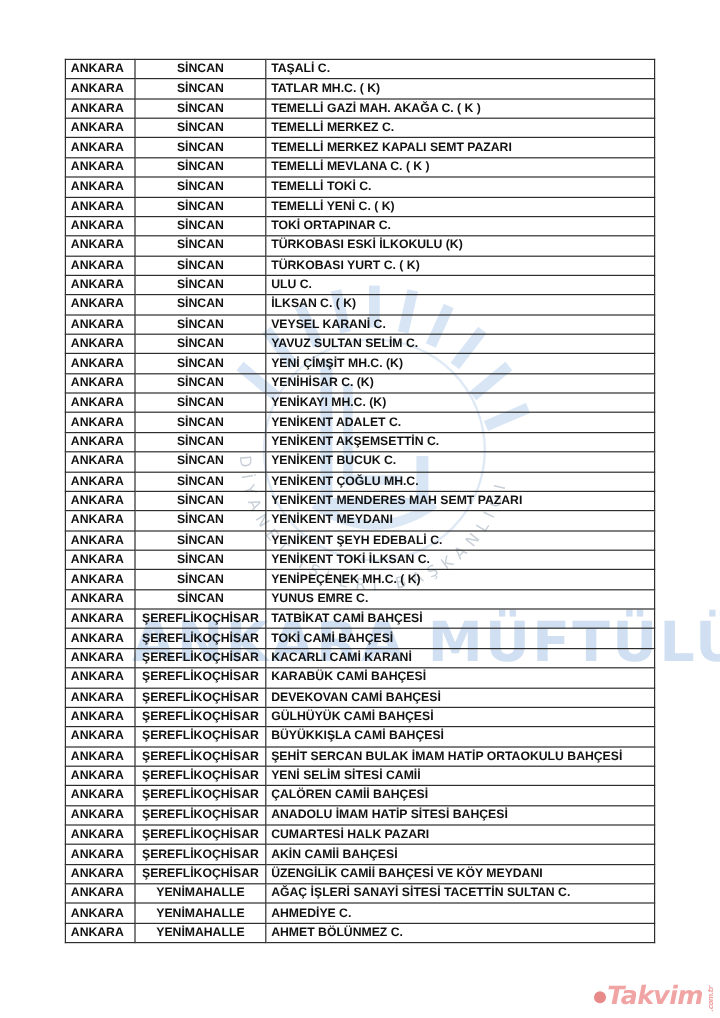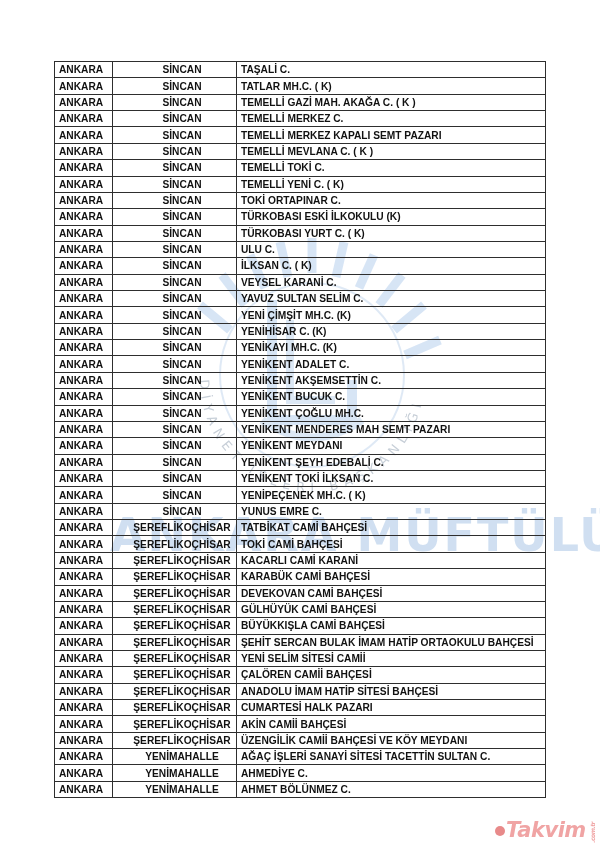--- a/index.html
+++ b/index.html
@@ -1,22 +1,22 @@
 <!DOCTYPE html>
 <html><head>
 <meta charset="utf-8">
 <style>
   html, body { margin: 0; padding: 0; background: #ffffff; }
   body { width: 600px; height: 848px; position: relative; overflow: hidden; font-family: "Liberation Sans", "DejaVu Sans", sans-serif; }
   .watermark { position: absolute; left: 0; top: 0; width: 600px; height: 848px; pointer-events: none; z-index: 0; }
   .wm-text { position: absolute; left: 110px; top: 508px; font-family: "DejaVu Sans", sans-serif; font-weight: bold; font-size: 46px; color: #aac6e6; opacity: 0.55; letter-spacing: 2px; white-space: nowrap; }
-  table.list { position: absolute; left: 54px; top: 61px; width: 492px; border-collapse: collapse; table-layout: fixed; z-index: 1; background: transparent; }
+  table.list { position: absolute; left: 54px; top: 49px; width: 492px; border-collapse: collapse; table-layout: fixed; z-index: 1; background: transparent; }
   table.list td { border: 1px solid #2e2e2e; height: 15.36px; padding: 0 0 0 4px; font-family: "Liberation Sans", sans-serif; font-weight: bold; font-size: 10.2px; line-height: 15px; color: #111111; white-space: nowrap; overflow: hidden; }
   table.list td.c1 { width: 53px; }
-  table.list td.c2 { width: 108px; text-align: center; padding-left: 15px; }
+  table.list td.c2 { width: 108px; text-align: center; padding-left: 0; }
   table.list td.c3 { }
   table.list { border-left: 1.5px solid #222; border-right: 1.5px solid #222; }
   .brand { position: absolute; left: 495px; top: 818px; z-index: 2; font-family: "DejaVu Sans", sans-serif; font-weight: bold; font-size: 21px; color: #f0a4a4; letter-spacing: -0.5px; font-style: italic; }
   .brand .tld { font-size: 6px; position: absolute; right: -10px; top: 4px; writing-mode: vertical-rl; transform: rotate(180deg); color: #f0a4a4; }
   .brand .flag { display: inline-block; width: 10px; height: 10px; background: #e88a8a; border-radius: 50%; margin-right: 1px; vertical-align: 1px; }
 </style>
 </head>
 <body>
 
 <div class="watermark">

